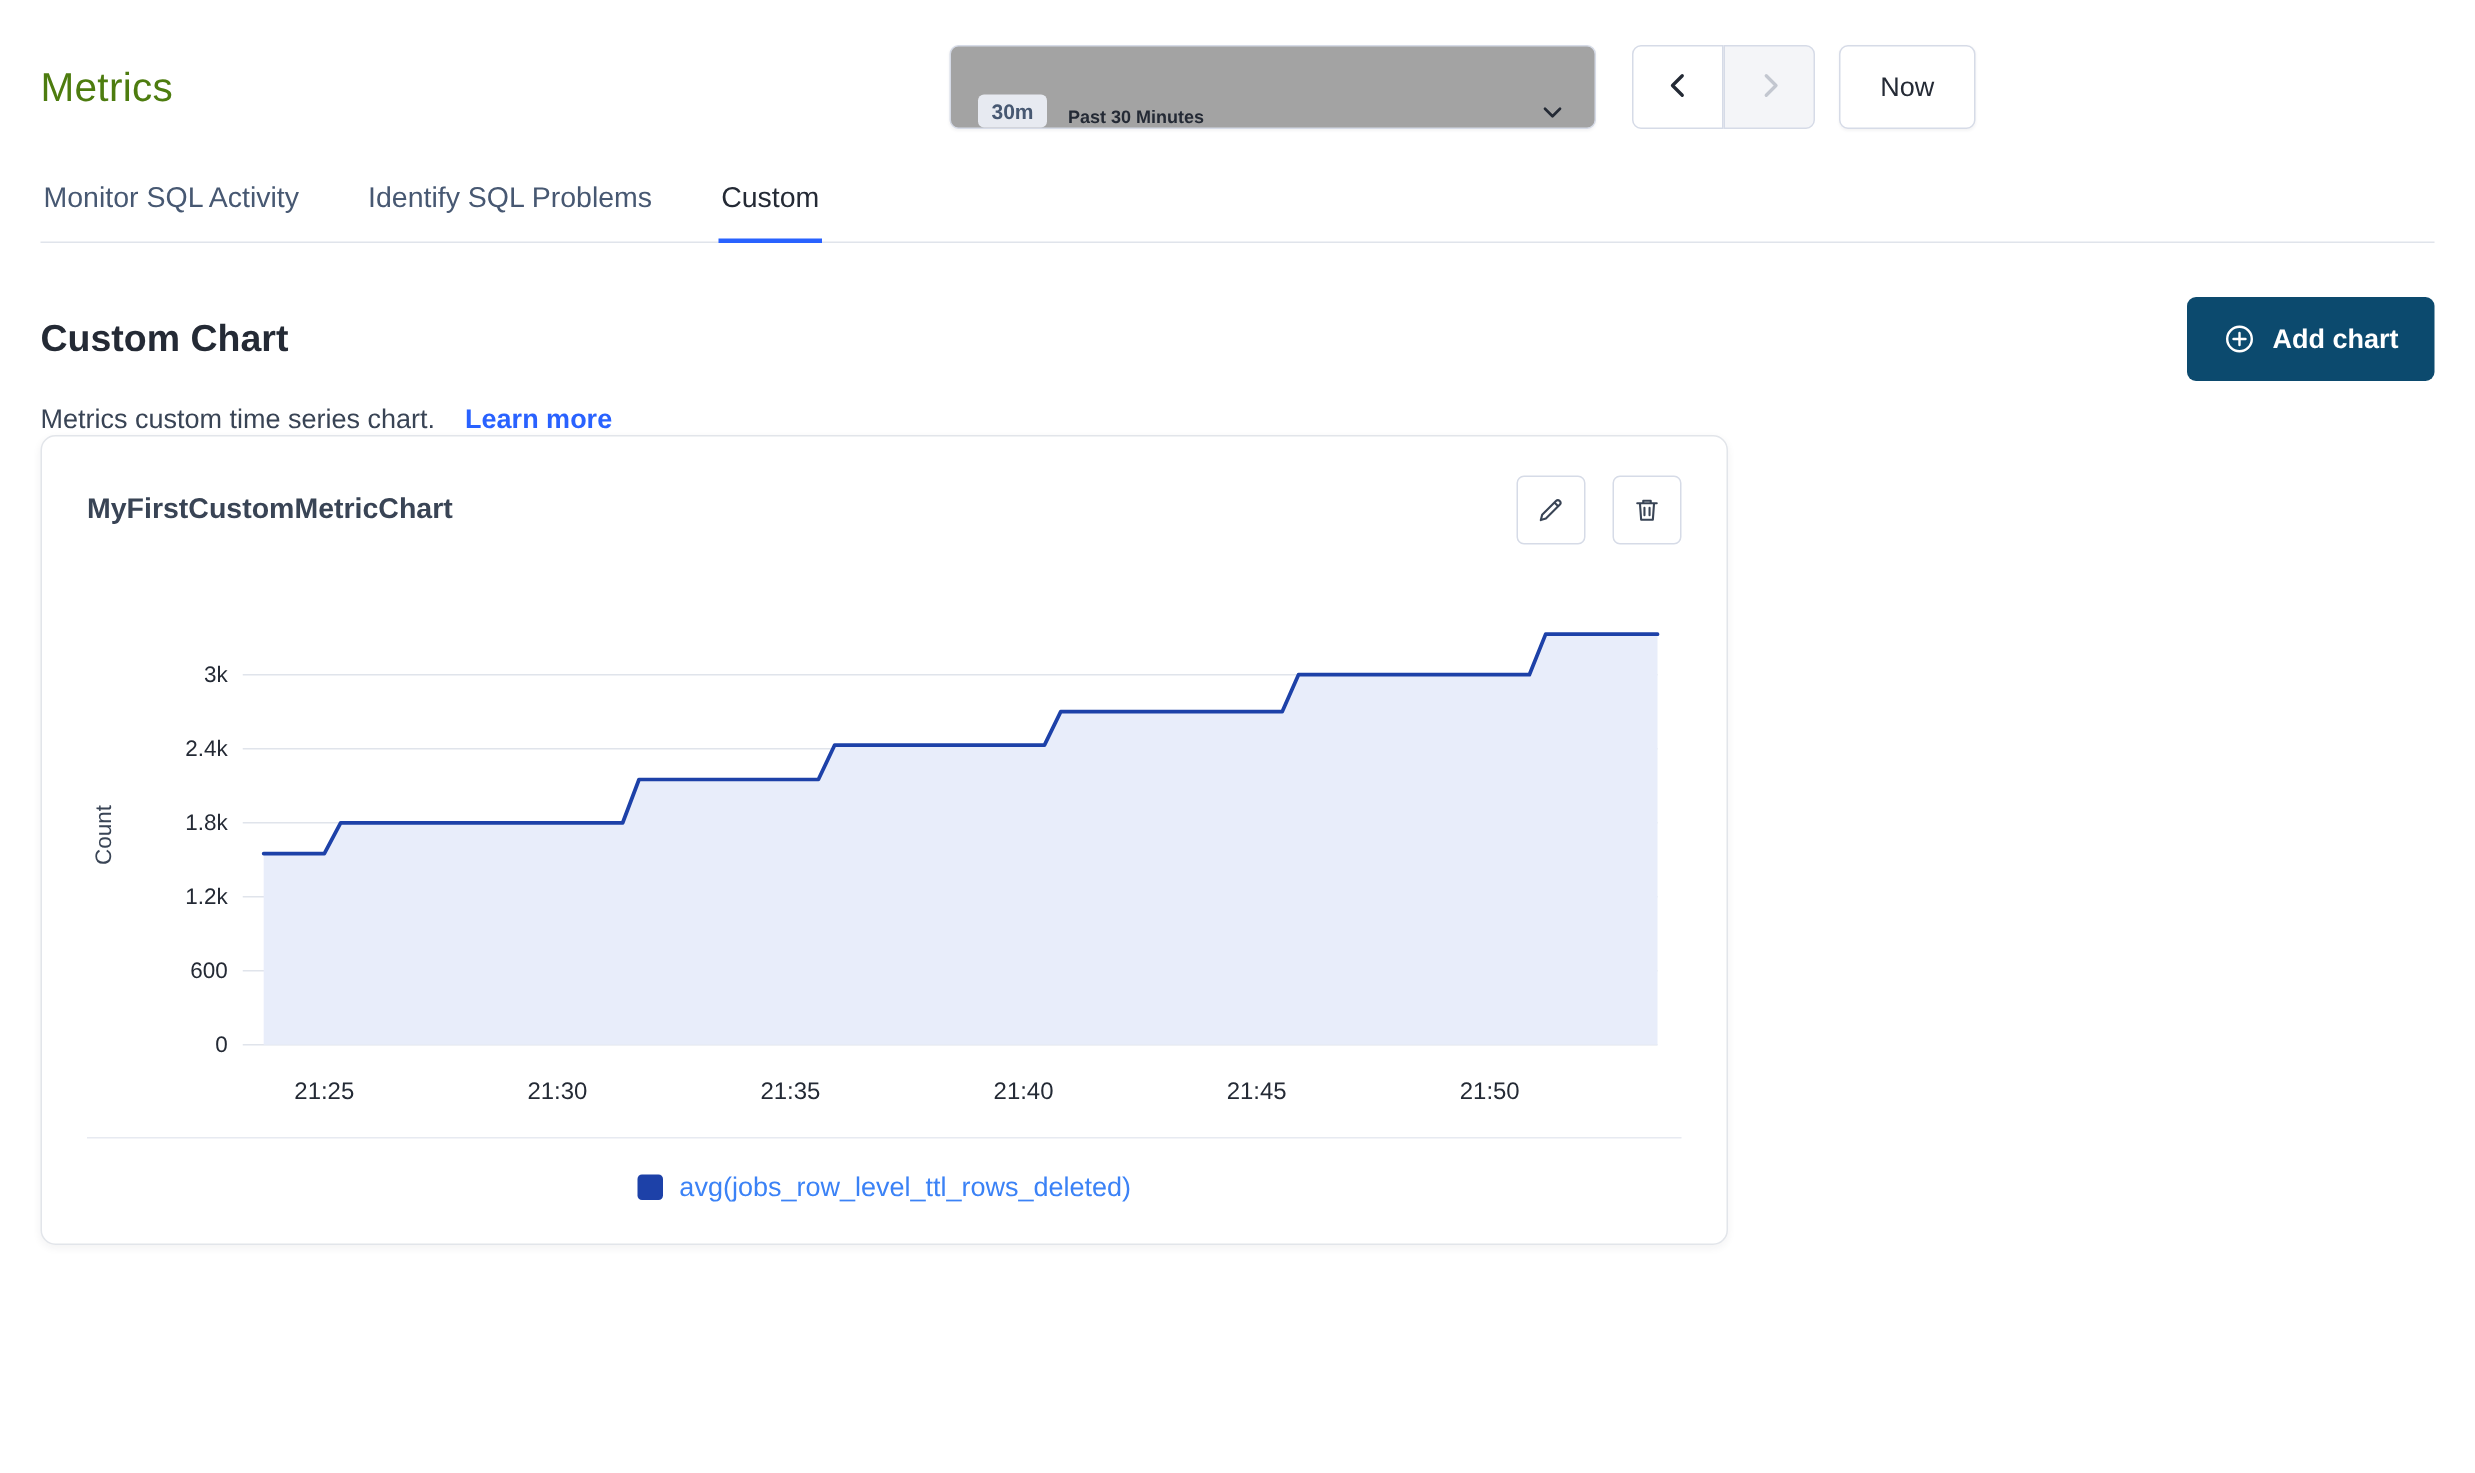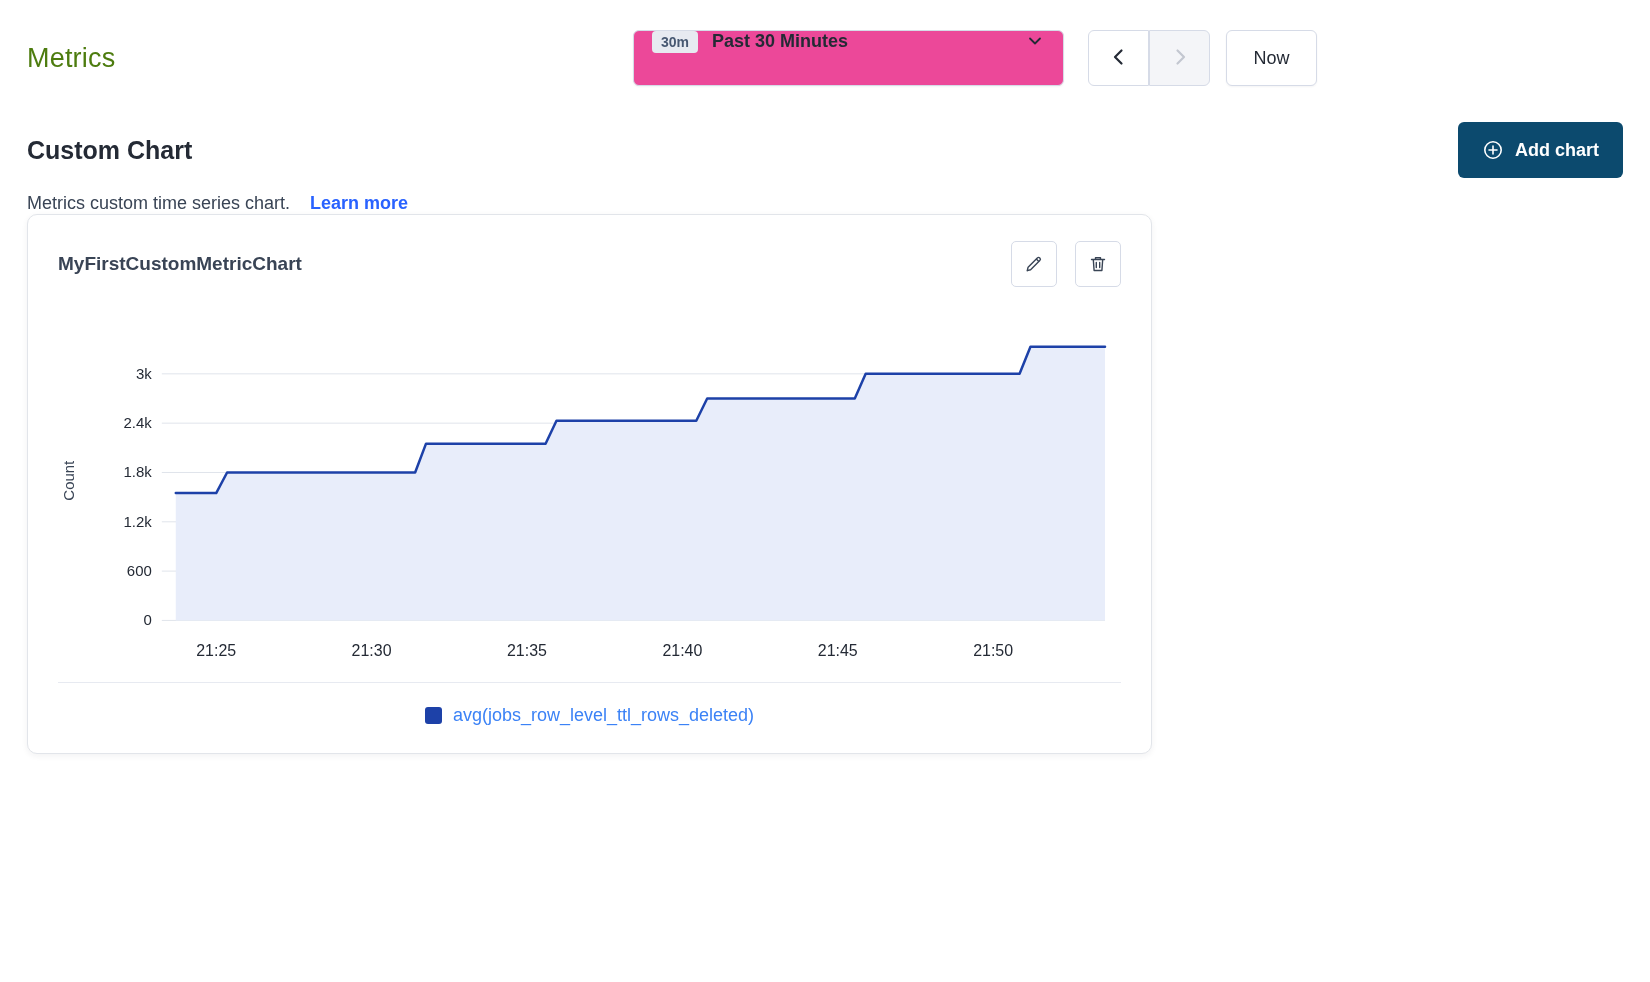--- a/index.html
+++ b/index.html
@@ -12,30 +12,30 @@
   }
   .page { padding: 30px 27px 0 27px; }
 
   
   .header-row { display: flex; align-items: center; }
   .page-title { font-size: 27px; font-weight: 400; letter-spacing: .2px; color: #4d7c0f; }
   .header-controls { display: flex; align-items: center; margin-left: auto; margin-right: 306px; }
 
   .time-selector {
     width: 431px; height: 56px;
-    border: 1px solid #d6dbe7; border-radius: 6px; background: #ec4899;
-    display: flex; align-items: flex-start; gap: 14px; padding: 0 18px 0 18px;
+    border: 1px solid #d6dbe7; border-radius: 6px; background: #a3a3a3;
+    display: flex; align-items: flex-end; gap: 14px; padding: 0 18px 0 18px;
     box-shadow: 0 1px 2px rgba(36,42,53,.05);
     cursor: pointer;
   }
   .time-badge {
     background: #e7eaf1; color: #475872; border-radius: 4px;
     font-size: 14px; font-weight: 700; padding: 4px 9px; line-height: 1;
   }
-  .time-range-label { font-size: 18px; font-weight: 600; color: #242a35; }
+  .time-range-label { font-size: 12px; font-weight: 600; color: #242a35; }
   .time-selector .chev { margin-left: auto; display: flex; }
 
   .nav-group { display: flex; margin-left: 24px; }
   .nav-btn {
     width: 61px; height: 56px; background: #fff;
     border: 1px solid #d6dbe7; display: flex; align-items: center; justify-content: center;
     cursor: pointer; padding: 0;
   }
   .nav-btn.prev { border-radius: 6px 0 0 6px; }
   .nav-btn.next { border-radius: 0 6px 6px 0; border-left: 1px solid #d6dbe7; background: #f4f5f8; }
@@ -130,20 +130,25 @@
                 <path d="M8.5 4.5L15 11l-6.5 6.5" fill="none" stroke="#c3c7d0" stroke-width="2.2" stroke-linecap="round" stroke-linejoin="round"></path>
               </svg>
           </span>
         </button>
       </div>
 
       <button class="now-btn">Now</button>
     </div>
   </div>
 
+  <div class="tabs">
+    <div class="tab">Monitor SQL Activity</div>
+    <div class="tab">Identify SQL Problems</div>
+    <div class="tab active">Custom</div>
+  </div>
 
   <div class="section-row">
     <div class="section-title">Custom Chart</div>
     <button class="add-chart-btn">
       <span style="display:flex;">
         <svg width="22" height="22" viewBox="0 0 22 22">
             <circle cx="11" cy="11" r="8.2" fill="none" stroke="#ffffff" stroke-width="1.6"></circle>
             <path d="M11 7v8M7 11h8" stroke="#ffffff" stroke-width="1.6" stroke-linecap="round"></path>
           </svg>
       </span>

